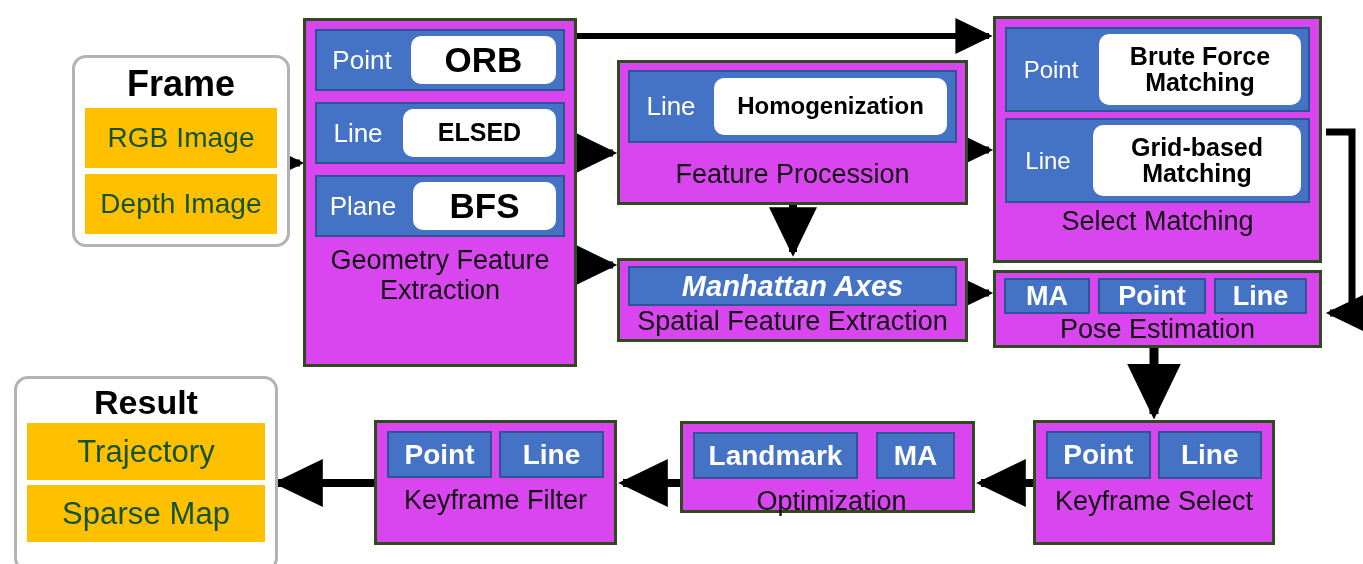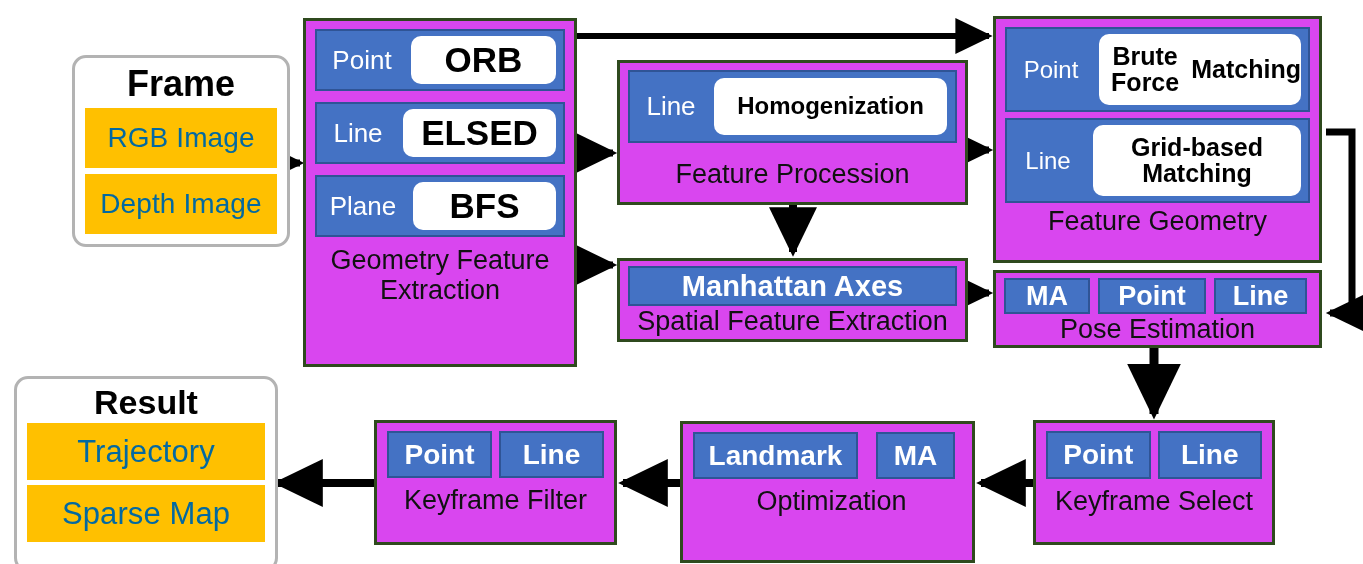--- a/index.html
+++ b/index.html
@@ -8,21 +8,21 @@
        -webkit-font-smoothing:antialiased;overflow:hidden;}
 
   
   .abs{position:absolute;box-sizing:border-box;}
 
   
   .iocard{background:#ffffff;border:3px solid #b3b3b3;border-radius:14px;
           display:flex;flex-direction:column;align-items:center;
           padding:6px 10px 10px 10px;}
   .iocard .io-title{font-weight:bold;color:#000;line-height:1;}
-  .iobar{background:#FFC000;color:#0369a1;width:100%;
+  .iobar{background:#FFC000;color:#14532d;width:100%;
          display:flex;align-items:center;justify-content:center;
          font-weight:500;letter-spacing:.1px;}
 
   
   .panel{background:#d946ef;border:3px solid #2f4a1e;
          display:flex;flex-direction:column;align-items:center;}
   .panel .panel-caption{color:#111;text-align:center;line-height:1.02;
          width:100%;}
 
   
@@ -100,21 +100,21 @@
 </div>
 
 <div class="abs panel" style="left:303px;top:18px;width:274px;height:349px;padding:8px 9px 4px 9px;">
   <div class="bluerow" style="width:100%;height:62px;padding:5px 7px 5px 6px;">
     <span class="tag" style="font-size:26px;width:78px;">Point</span>
     <span class="whitepill" style="height:100%;font-size:35px;">ORB</span>
   </div>
   <div style="height:11px;"></div>
   <div class="bluerow" style="width:100%;height:62px;padding:5px 7px 5px 6px;">
     <span class="tag" style="font-size:26px;width:70px;">Line</span>
-    <span class="whitepill" style="height:100%;font-size:35px;">ELSED</span>
+    <span class="whitepill" style="height:100%;font-size:25px;">ELSED</span>
   </div>
   <div style="height:11px;"></div>
   <div class="bluerow" style="width:100%;height:62px;padding:5px 7px 5px 6px;">
     <span class="tag" style="font-size:26px;width:80px;">Plane</span>
     <span class="whitepill" style="height:100%;font-size:35px;">BFS</span>
   </div>
   <div class="panel-caption" style="font-size:27px;margin-top:10px;">
     <div>Geometry Feature</div>
     <div style="margin-top:2px;">Extraction</div>
   </div>
@@ -122,63 +122,63 @@
 
 <div class="abs panel" style="left:617px;top:60px;width:351px;height:145px;padding:7px 8px 3px 8px;">
   <div class="bluerow" style="width:100%;height:73px;padding:6px 8px 6px 8px;">
     <span class="tag" style="font-size:26px;width:66px;">Line</span>
     <span class="whitepill" style="height:100%;font-size:24px;">Homogenization</span>
   </div>
   <div class="panel-caption" style="font-size:27px;margin-top:18px;">Feature Procession</div>
 </div>
 
 <div class="abs panel" style="left:617px;top:258px;width:351px;height:84px;padding:5px 8px 2px 8px;">
-  <div class="bluerow" style="width:100%;height:40px;justify-content:center;">
+  <div class="bluerow" style="width:100%;height:40px;justify-content:center;font-style:italic;">
     <span style="color:#fff;font-weight:bold;font-size:29px;">Manhattan Axes</span>
   </div>
   <div class="panel-caption" style="font-size:27px;margin-top:2px;">Spatial Feature Extraction</div>
 </div>
 
 <div class="abs panel" style="left:993px;top:16px;width:329px;height:247px;padding:8px 9px 3px 9px;">
   <div class="bluerow" style="width:100%;height:85px;padding:5px 7px 5px 6px;">
     <span class="tag" style="font-size:24px;width:76px;">Point</span>
-    <span class="whitepill" style="height:100%;font-size:25px;flex-direction:row;">
+    <span class="whitepill" style="height:100%;font-size:25px;flex-direction:column;">
       <span>Brute Force</span>
       <span>Matching</span>
     </span>
   </div>
   <div style="height:6px;"></div>
   <div class="bluerow" style="width:100%;height:85px;padding:5px 7px 5px 6px;">
     <span class="tag" style="font-size:24px;width:70px;">Line</span>
     <span class="whitepill" style="height:100%;font-size:25px;flex-direction:column;">
       <span>Grid-based</span>
       <span>Matching</span>
     </span>
   </div>
-  <div class="panel-caption" style="font-size:27px;margin-top:5px;">Feature Geometry</div>
+  <div class="panel-caption" style="font-size:27px;margin-top:5px;">Select Matching</div>
 </div>
 
 <div class="abs panel" style="left:993px;top:270px;width:329px;height:78px;padding:5px 8px 2px 8px;">
   <div style="display:flex;gap:8px;width:100%;">
     <div class="chip" style="flex:0 0 86px;height:36px;font-size:27px;">MA</div>
     <div class="chip" style="flex:0 0 108px;height:36px;font-size:27px;">Point</div>
     <div class="chip" style="flex:0 0 93px;height:36px;font-size:27px;">Line</div>
   </div>
   <div class="panel-caption" style="font-size:27px;margin-top:2px;">Pose Estimation</div>
 </div>
 
 <div class="abs panel" style="left:1033px;top:420px;width:242px;height:125px;padding:8px 10px 3px 10px;">
   <div style="display:flex;gap:7px;width:100%;">
     <div class="chip" style="flex:1 1 0;height:48px;font-size:28px;">Point</div>
     <div class="chip" style="flex:1 1 0;height:48px;font-size:28px;">Line</div>
   </div>
   <div class="panel-caption" style="font-size:27px;margin-top:9px;">Keyframe Select</div>
 </div>
 
-<div class="abs panel" style="left:680px;top:421px;width:295px;height:142px;padding:8px 2px 3px 10px;">
+<div class="abs panel" style="left:680px;top:421px;width:295px;height:92px;padding:8px 2px 3px 10px;">
   <div style="display:flex;gap:18px;width:100%;">
     <div class="chip" style="flex:0 0 165px;height:47px;font-size:28px;">Landmark</div>
     <div class="chip" style="flex:0 0 79px;height:47px;font-size:28px;">MA</div>
   </div>
   <div class="panel-caption" style="font-size:27px;margin-top:9px;">Optimization</div>
 </div>
 
 <div class="abs panel" style="left:374px;top:420px;width:243px;height:125px;padding:8px 10px 3px 10px;">
   <div style="display:flex;gap:7px;width:100%;">
     <div class="chip" style="flex:1 1 0;height:47px;font-size:28px;">Point</div>

